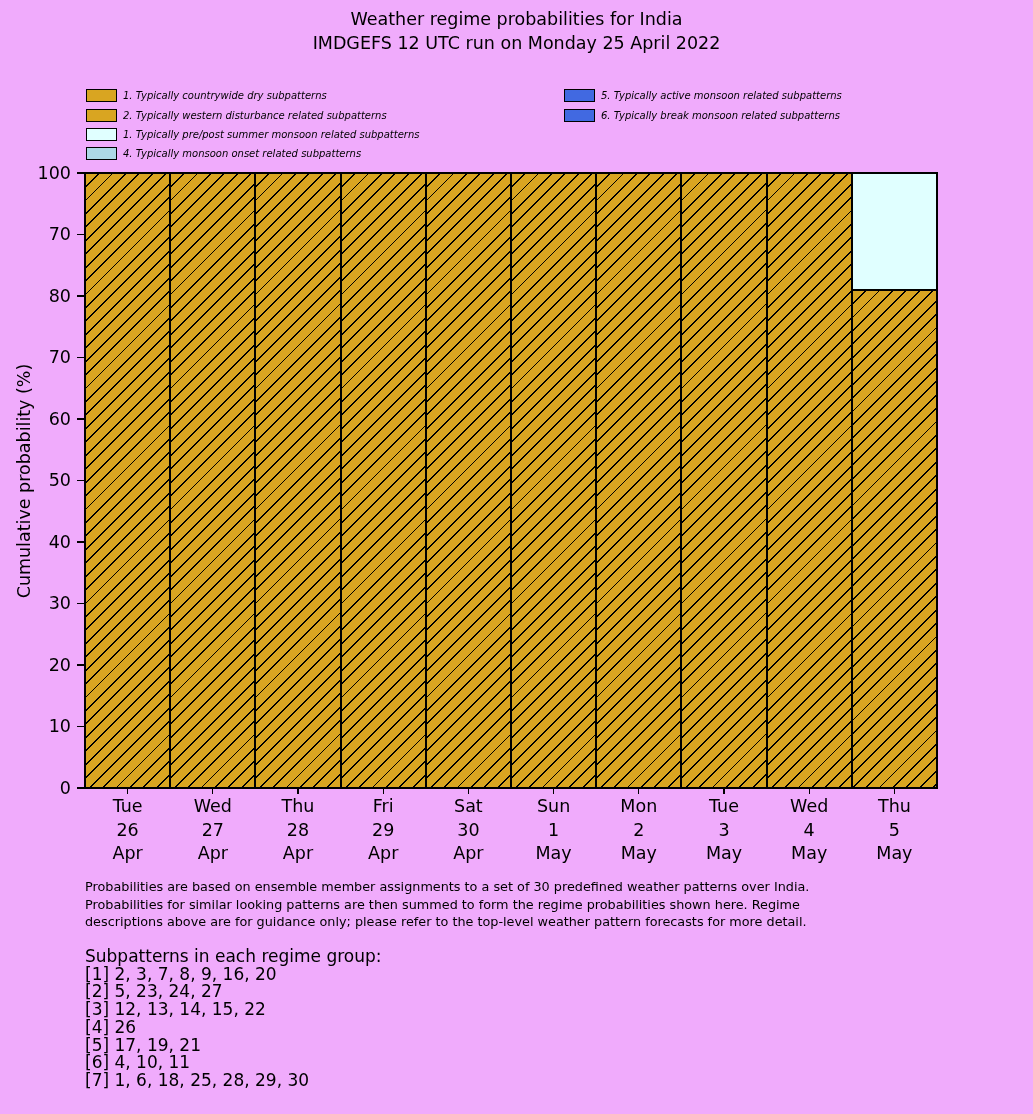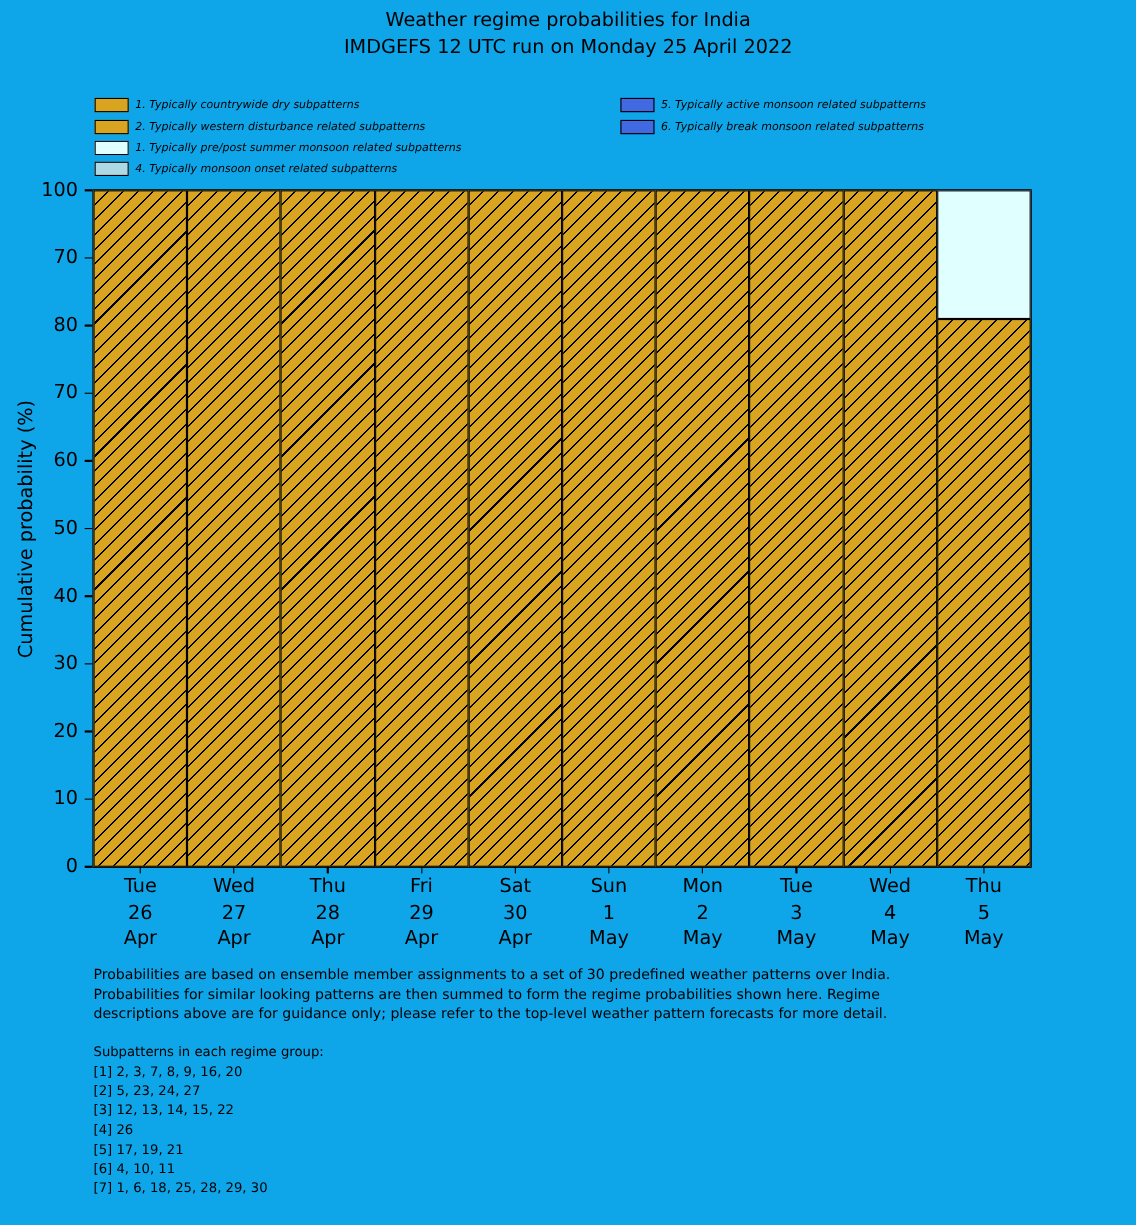--- a/index.html
+++ b/index.html
@@ -1,17 +1,17 @@
 <!DOCTYPE html>
 <html><head>
 <meta charset="utf-8">
 <style>
   html,body{margin:0;padding:0;background:#ffffff;}
   .page{
-    position:relative;width:1033px;height:1114px;background:#0ea5e9;overflow:hidden;
+    position:relative;width:1033px;height:1114px;background:#f0abfc;overflow:hidden;
     font-family:"DejaVu Sans","Liberation Sans",sans-serif;color:#000;
   }
   .title{position:absolute;top:7px;left:0;width:1033px;text-align:center;
     font-size:17.5px;line-height:24px;}
   .legend-col{position:absolute;top:86px;}
   .legend-col.left{left:86px;}
   .legend-col.right{left:564px;}
   .legend-row{display:flex;align-items:center;height:19.4px;}
   .swatch{width:31px;height:13px;border:1.3px solid #000;box-sizing:border-box;
     margin-right:6px;flex:0 0 auto;}
@@ -26,21 +26,21 @@
   .bar{flex:1 1 0;display:flex;flex-direction:column-reverse;height:100%;}
   .seg{width:100%;border:1.4px solid #000;box-sizing:border-box;}
   .ytick-mark{position:absolute;width:7px;height:1.3px;background:#000;left:-8.3px;}
   .ytick-label{position:absolute;width:46px;text-align:right;left:-60px;
     font-size:17.5px;line-height:21px;}
   .xtick-mark{position:absolute;width:1.3px;height:6px;background:#000;top:100%;}
   .xtick-label{position:absolute;width:96px;text-align:center;top:calc(100% + 7px);
     font-size:17.5px;line-height:23.5px;}
   .footnote{position:absolute;left:85px;top:878px;font-size:12.8px;line-height:17.6px;}
   .footnote div{white-space:nowrap;}
-  .subpatterns{position:absolute;left:85px;top:948px;font-size:12px;line-height:17.7px;}
+  .subpatterns{position:absolute;left:85px;top:948px;font-size:17px;line-height:17.7px;}
   .subpatterns div{white-space:nowrap;}
 </style>
 </head>
 <body>
 
 <div class="page">
 
   <div class="title">
     <div>Weather regime probabilities for India</div>
     <div>IMDGEFS 12 UTC run on Monday 25 April 2022</div>

